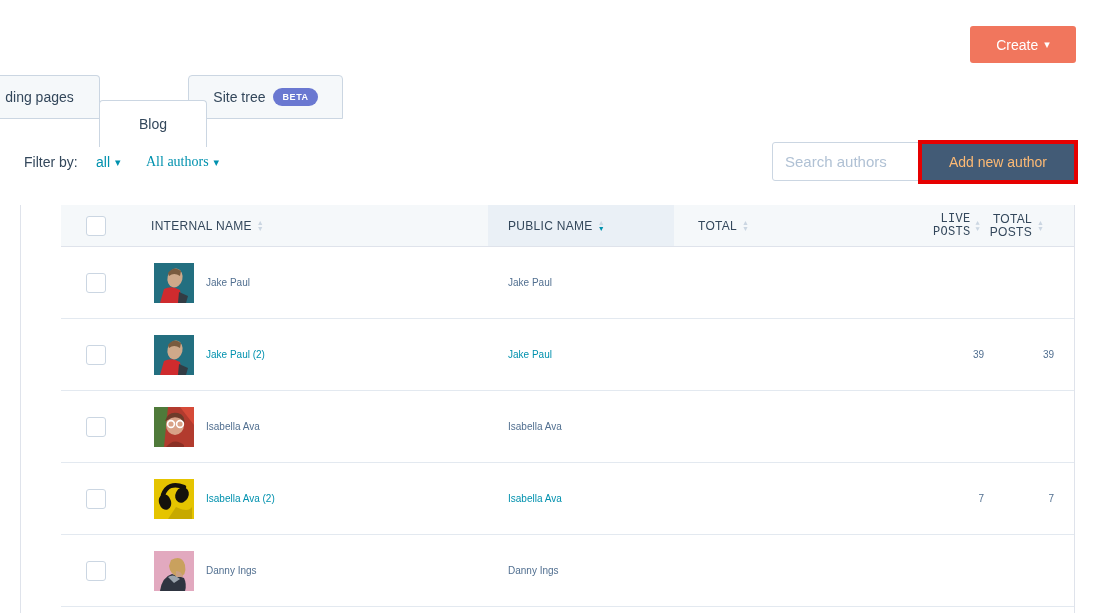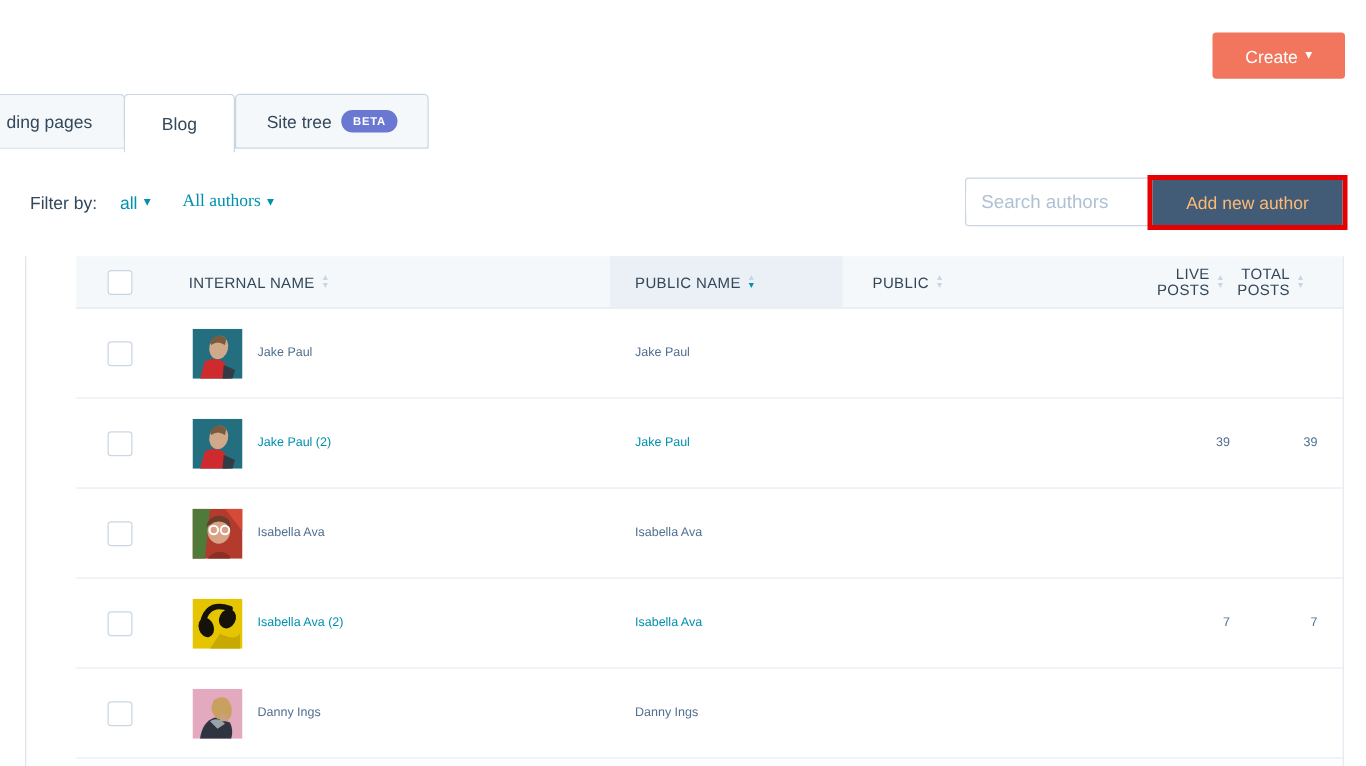--- a/index.html
+++ b/index.html
@@ -19,21 +19,21 @@
   .caret { font-size:11px; line-height:1; }
 
   
   .tab {
     position:absolute; top:75px; height:44px; background:#f5f8fa;
     border:1px solid #cbd6e2; border-radius:4px 4px 0 0;
     display:flex; align-items:center; justify-content:center;
     font-size:14px; color:#33475b; cursor:pointer;
   }
   .tab-landing { left:-20px; width:120px; border-left:none; }
-  .tab-blog { left:99px; width:89px; background:#fff; height:47px; border-bottom:none; z-index:2; }
+  .tab-blog { left:99px; width:108px; background:#fff; height:47px; border-bottom:none; z-index:2;margin-top:25px; }
   .tab-site { left:188px; width:155px; gap:8px; }
   .beta-badge {
     background:#6a78d1; color:#fff; font-size:9px; font-weight:bold;
     letter-spacing:.6px; padding:4px 9px; border-radius:10px;
   }
 
   
   .filter-label { position:absolute; top:154px; left:24px; font-size:14px; color:#33475b; }
   .filter-link { position:absolute; top:154px; font-size:14px; color:#0091ae; cursor:pointer; display:flex; gap:5px; align-items:center; }
   .filter-all { left:96px; }
@@ -70,21 +70,21 @@
   }
   .col-check { width:73px; flex:none; display:flex; align-items:center; }
   .col-internal { width:354px; flex:none; }
   .col-public { width:186px; flex:none; }
   .col-email { width:187px; flex:none; }
   .col-live { width:127px; flex:none; }
   .col-total { flex:1; }
   .th.col-internal { padding-left:17px; }
   .th.col-public { padding-left:20px; background:#eaf0f6; }
   .th.col-email { padding-left:24px; }
-  .th.col-live { justify-content:flex-end; padding-right:8px; }
+  .th.col-live { justify-content:flex-end; padding-right:8px;font-family:Liberation Mono, monospace; }
   .th.col-total { justify-content:flex-end; padding-right:30px; }
   .th .wrap2 { width:44px; text-align:right; line-height:13px; }
   .sort { display:inline-flex; flex-direction:column; margin-left:5px; color:#cbd6e2; }
   .sort i { font-style:normal; font-size:7px; line-height:6px; }
   .sort i.active { color:#0091ae; }
 
   .row { display:flex; height:72px; border-bottom:1px solid #e3e9f0; flex:none; background:#fff; }
   .cell { display:flex; align-items:center; font-size:10px; color:#516f90;text-align:center; }
   .cell.col-internal { padding-left:20px; }
   .cell.col-public { padding-left:20px; }
@@ -156,21 +156,21 @@
           </span>
       </div>
       <div class="th col-public">
         <span>PUBLIC NAME</span>
         <span class="sort">
             <i>▲</i>
             <i class="active">▼</i>
           </span>
       </div>
       <div class="th col-email">
-        <span>PUBLIC</span>
+        <span>TOTAL</span>
         <span class="sort">
             <i>▲</i>
             <i>▼</i>
           </span>
       </div>
       <div class="th col-live">
         <span class="wrap2">LIVE POSTS</span>
         <span class="sort">
             <i>▲</i>
             <i>▼</i>

